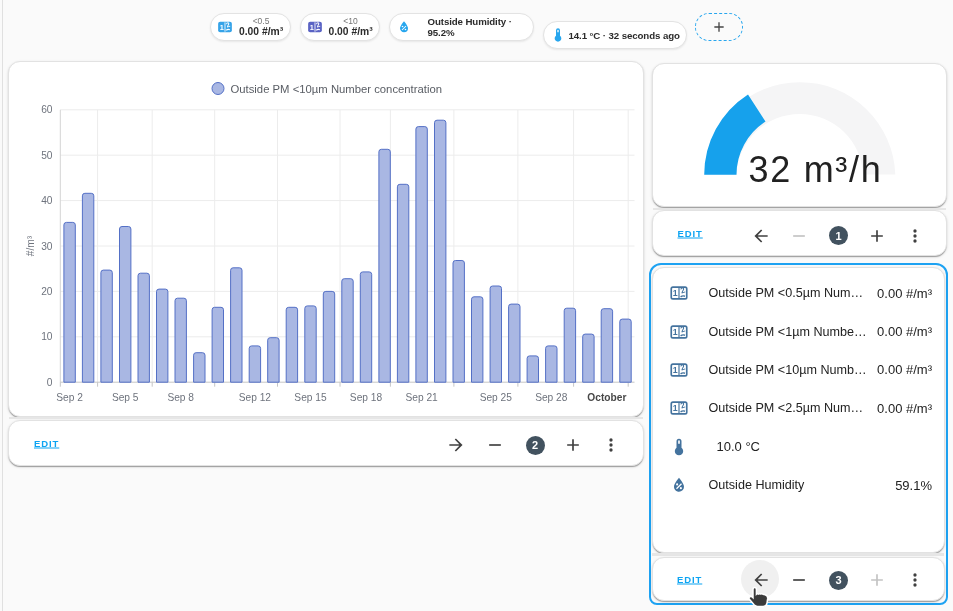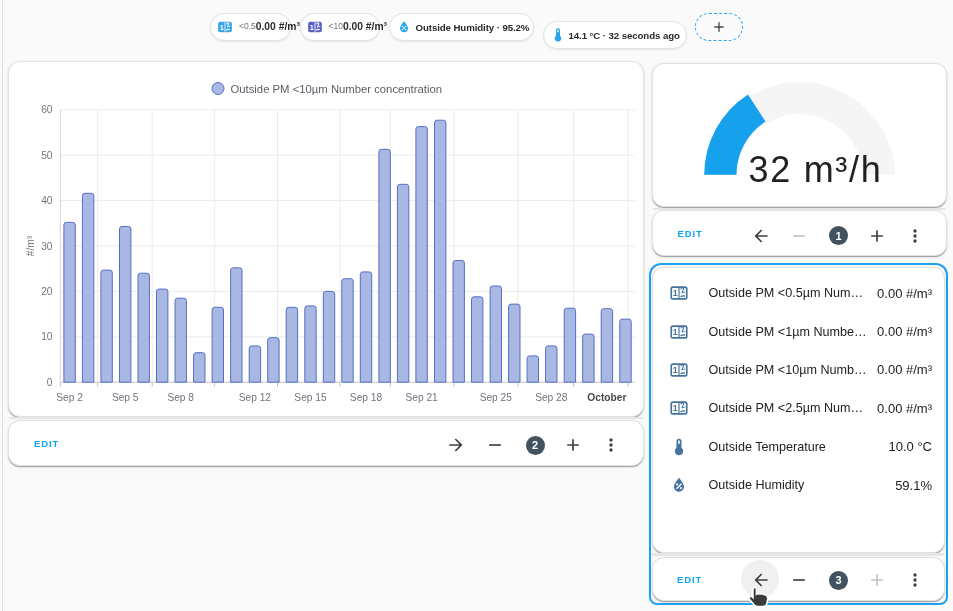--- a/index.html
+++ b/index.html
@@ -1,28 +1,28 @@
 <!DOCTYPE html>
 <html><head>
 <meta charset="utf-8">
 <style>
 * { margin:0; padding:0; box-sizing:border-box; }
 html,body { width:953px; height:611px; background:#fafafa; font-family:"Liberation Sans", sans-serif; overflow:hidden; }
 #stage { position:relative; width:953px; height:611px; }
 .sideline { position:absolute; left:2px; top:0; width:1px; height:611px; background:#e0e0e0; }
 .chips { position:absolute; left:0; top:13px; width:953px; display:flex; justify-content:center; gap:8.5px; }
 .chip { height:28px; background:#fff; border:1px solid #e3e3e3; border-radius:14px; display:flex; align-items:center; padding-left:6px; box-shadow:0 1px 2px rgba(0,0,0,0.08); }
-.ctxt2 { display:flex; flex-direction:row; justify-content:center; line-height:1;text-align:center; }
+.ctxt2 { display:flex; flex-direction:column; justify-content:center; line-height:1;text-align:center; }
 .clabel { font-size:8.5px; color:#757575; margin-bottom:1.5px; }
 .cval { font-size:10.3px; font-weight:bold; color:#2b2b2b; }
 .cone { font-size:9.7px; letter-spacing:-0.1px; font-weight:bold; color:#2b2b2b; }
 .addbtn { width:48px; height:28px; border:1.5px dashed #27a6ee; border-radius:14px; display:flex; align-items:center; justify-content:center; }
 .card { position:absolute; background:#fff; border:1px solid #e2e2e2; border-radius:12px; box-shadow:0px 2px 1px -1px rgba(0,0,0,0.2), 0px 1px 1px 0px rgba(0,0,0,0.14), 0px 1px 3px 0px rgba(0,0,0,0.12); }
 .toolbar { position:absolute; background:#fff; border:1px solid #e2e2e2; border-radius:12px; box-shadow:0px 2px 1px -1px rgba(0,0,0,0.2), 0px 1px 1px 0px rgba(0,0,0,0.14), 0px 1px 3px 0px rgba(0,0,0,0.12); }
-.edit { position:absolute; top:50%; transform:translateY(-50%); font-size:9.5px; font-weight:bold; letter-spacing:0.9px; color:#0da4f2; }
+.edit { position:absolute; top:50%; transform:translateY(-50%); font-size:9.5px; font-weight:bold; letter-spacing:0.9px; color:#0da4f2;text-decoration:underline; }
 .tbicon { position:absolute; width:36px; height:36px; display:flex; align-items:center; justify-content:center; }
 .numcirc { position:absolute; width:19px; height:19px; border-radius:50%; background:#42525f; color:#fff; font-size:11px; font-weight:bold; display:flex; align-items:center; justify-content:center; }
 .bluewrap { position:absolute; left:648.5px; top:263px; width:299.5px; height:342px; border:2px solid #1da2f2; border-radius:12px 12px 8px 8px; }
 .entcard { position:absolute; left:1px; top:1.5px; width:293.5px; height:286px; background:#fff; border:1px solid #e2e2e2; border-radius:12px; padding:6.5px 12px 0 16.5px; box-shadow:0px 2px 1px -1px rgba(0,0,0,0.2), 0px 1px 1px 0px rgba(0,0,0,0.14), 0px 1px 3px 0px rgba(0,0,0,0.12); }
 .erow { height:38.4px; display:flex; align-items:center; }
 .eicon { width:20px; height:20px; flex:none; margin-right:19.5px; }
 .ename { font-size:12.6px; color:#222; flex:1; white-space:nowrap; overflow:hidden; text-overflow:ellipsis; }
 .eval { font-size:13px; color:#222; white-space:nowrap; margin-left:8px; }
 .enttb { position:absolute; left:1px; top:291.5px; width:293.5px; height:44px; background:#fff; border:1px solid #e2e2e2; border-radius:12px; box-shadow:0px 2px 1px -1px rgba(0,0,0,0.2), 0px 1px 1px 0px rgba(0,0,0,0.14), 0px 1px 3px 0px rgba(0,0,0,0.12); }
 .hovercirc { position:absolute; width:38px; height:38px; border-radius:50%; background:#f0f0f0; }
@@ -52,21 +52,21 @@
           <line x1="12" y1="5" x2="12" y2="19" stroke="#ffffff" stroke-width="1.3"></line>
           <text x="7.2" y="16.4" text-anchor="middle" font-size="11" font-weight="bold" font-family="Liberation Sans" fill="#ffffff">1</text>
           <text x="16.8" y="12.2" text-anchor="middle" font-size="10" font-weight="bold" font-family="Liberation Sans" fill="#ffffff" transform="rotate(-18 16.8 9.8)">2</text>
           <path d="M13.8,16.8 q2.6,-1.9 5.5,-0.8" stroke="#ffffff" stroke-width="1.7" fill="none"></path>
         </svg>
         <div class="ctxt2">
           <span class="clabel">&lt;10</span>
           <span class="cval">0.00&nbsp;#/m³</span>
         </div>
       </div>
-  <div class="chip" style="width:145.5px;">
+  <div class="chip" style="width:145.5px;gap:12px;">
         <svg width="16" height="16" viewBox="0 0 24 24" style="flex:none;margin-right:4px">
           <path d="M12,3.25C12,3.25 6,10 6,14C6,17.32 8.69,20 12,20A6,6 0 0,0 18,14C18,10 12,3.25 12,3.25M14.47,9.97L15.53,11.03L9.53,17.03L8.47,15.97M9.75,10A1.25,1.25 0 0,1 11,11.25A1.25,1.25 0 0,1 9.75,12.5A1.25,1.25 0 0,1 8.5,11.25A1.25,1.25 0 0,1 9.75,10M14.25,14.5A1.25,1.25 0 0,1 15.5,15.75A1.25,1.25 0 0,1 14.25,17A1.25,1.25 0 0,1 13,15.75A1.25,1.25 0 0,1 14.25,14.5Z" fill="#27a6ee"></path>
         </svg>
         <span class="cone">Outside Humidity · 95.2%</span>
       </div>
   <div class="chip" style="width:144px;margin-top:8px;">
         <svg width="16" height="16" viewBox="0 0 24 24" style="flex:none;margin-right:3px">
           <path d="M15 13V5A3 3 0 0 0 9 5V13A5 5 0 1 0 15 13M12 4A1 1 0 0 1 13 5V8H11V5A1 1 0 0 1 12 4Z" fill="#27a6ee"></path>
         </svg>
         <span class="cone">14.1 °C · 32 seconds ago</span>
@@ -261,21 +261,20 @@
               <text x="16.8" y="12" text-anchor="middle" font-size="9.5" font-weight="bold" font-family="Liberation Sans" fill="#44739e" transform="rotate(-18 16.8 9.6)">2</text>
               <path d="M13.9,16.6 q2.5,-1.8 5.3,-0.7" stroke="#44739e" stroke-width="1.7" fill="none"></path>
             </svg></span>
           <span class="ename">Outside PM &lt;2.5µm Number concentration</span>
           <span class="eval">0.00 #/m³</span>
         </div>
 <div class="erow">
           <span class="eicon"><svg width="20" height="20" viewBox="0 0 24 24">
               <path d="M15 13V5A3 3 0 0 0 9 5V13A5 5 0 1 0 15 13M12 4A1 1 0 0 1 13 5V8H11V5A1 1 0 0 1 12 4Z" fill="#44739e"></path>
             </svg></span>
-          <span class="ename">Outside Temperature</span>
           <span class="eval">10.0 °C</span>
         </div>
 <div class="erow">
           <span class="eicon"><svg width="20" height="20" viewBox="0 0 24 24">
               <path d="M12,3.25C12,3.25 6,10 6,14C6,17.32 8.69,20 12,20A6,6 0 0,0 18,14C18,10 12,3.25 12,3.25M14.47,9.97L15.53,11.03L9.53,17.03L8.47,15.97M9.75,10A1.25,1.25 0 0,1 11,11.25A1.25,1.25 0 0,1 9.75,12.5A1.25,1.25 0 0,1 8.5,11.25A1.25,1.25 0 0,1 9.75,10M14.25,14.5A1.25,1.25 0 0,1 15.5,15.75A1.25,1.25 0 0,1 14.25,17A1.25,1.25 0 0,1 13,15.75A1.25,1.25 0 0,1 14.25,14.5Z" fill="#44739e"></path>
             </svg></span>
           <span class="ename">Outside Humidity</span>
           <span class="eval">59.1%</span>
         </div>
       </div>

